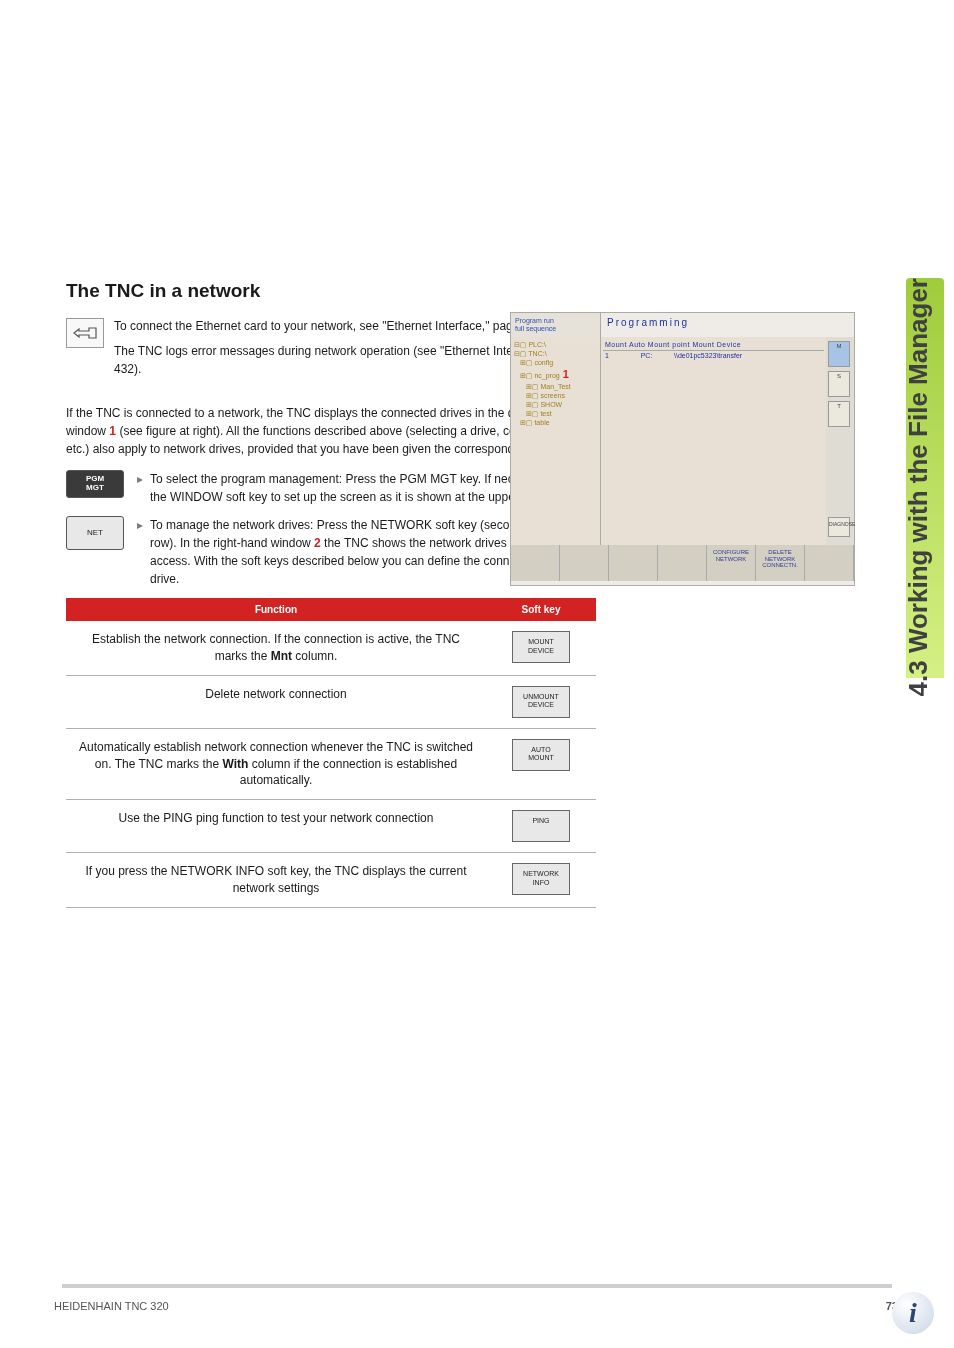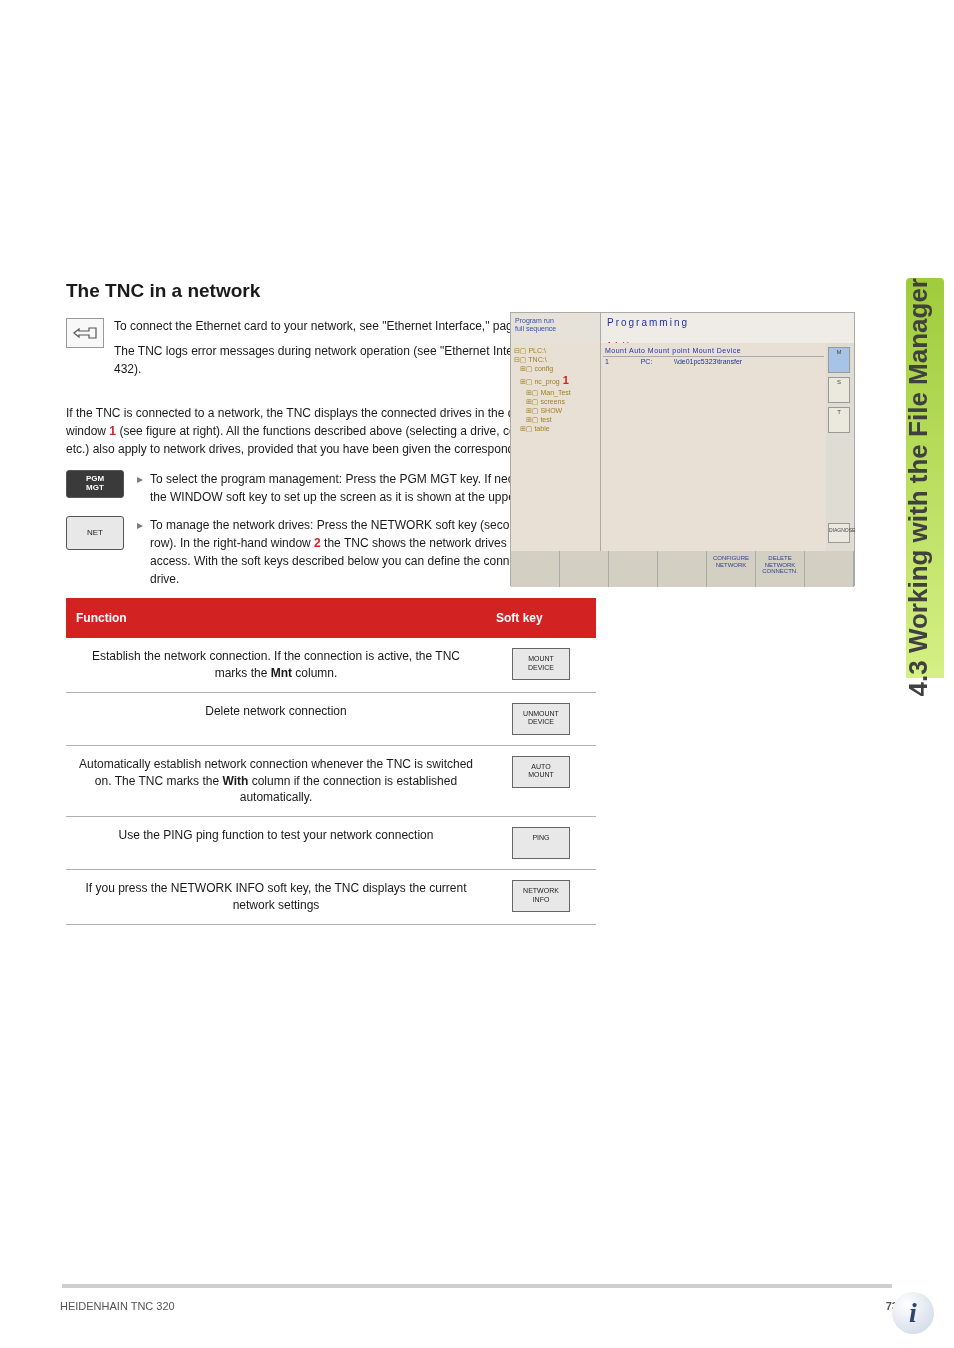--- a/index.html
+++ b/index.html
@@ -111,23 +111,23 @@
     }
     .red2 { color: #d22222; font-weight: bold; }
     table.soft-table {
       width: 100%;
       border-collapse: collapse;
       margin-top: 8px;
     }
     table.soft-table thead th {
       background: #d22222;
       color: #fff;
-      text-align: left;
-      padding: 13px 10px;
-      font-size: 12px;
+      text-align: center;
+      padding: 6px 10px;
+      font-size: 10px;
       font-weight: bold;
     }
     table.soft-table thead th:last-child {
       width: 110px;
     }
     table.soft-table tbody td {
       padding: 10px;
       vertical-align: top;
       border-bottom: 1px solid #b0b0b0;
       line-height: 1.4;
@@ -152,21 +152,21 @@
       left: 510px;
       top: 312px;
       width: 345px;
       height: 274px;
       border: 1px solid #aaa;
       font-size: 7px;
       background: #efece7;
     }
     .scr-header {
       display: flex;
-      height: 30px;
+      height: 24px;
     }
     .scr-h-left {
       width: 90px;
       padding: 4px;
       color: #3050b0;
       line-height: 1.1;
       border-right: 1px solid #aaa;
       background: #e6e2da;
     }
     .scr-h-right {
@@ -252,21 +252,21 @@
     }
     .tree-red1 {
       color: #d22222;
       font-weight: bold;
       font-size: 11px;
       margin-left: 3px;
     }
     .footer {
       position: absolute;
       bottom: 36px;
-      left: 60px;
+      left: 54px;
       right: 56px;
       display: flex;
       justify-content: space-between;
       font-size: 11px;
       color: #555;
     }
     .info-icon {
       position: absolute;
       bottom: 14px;
       right: 20px;

